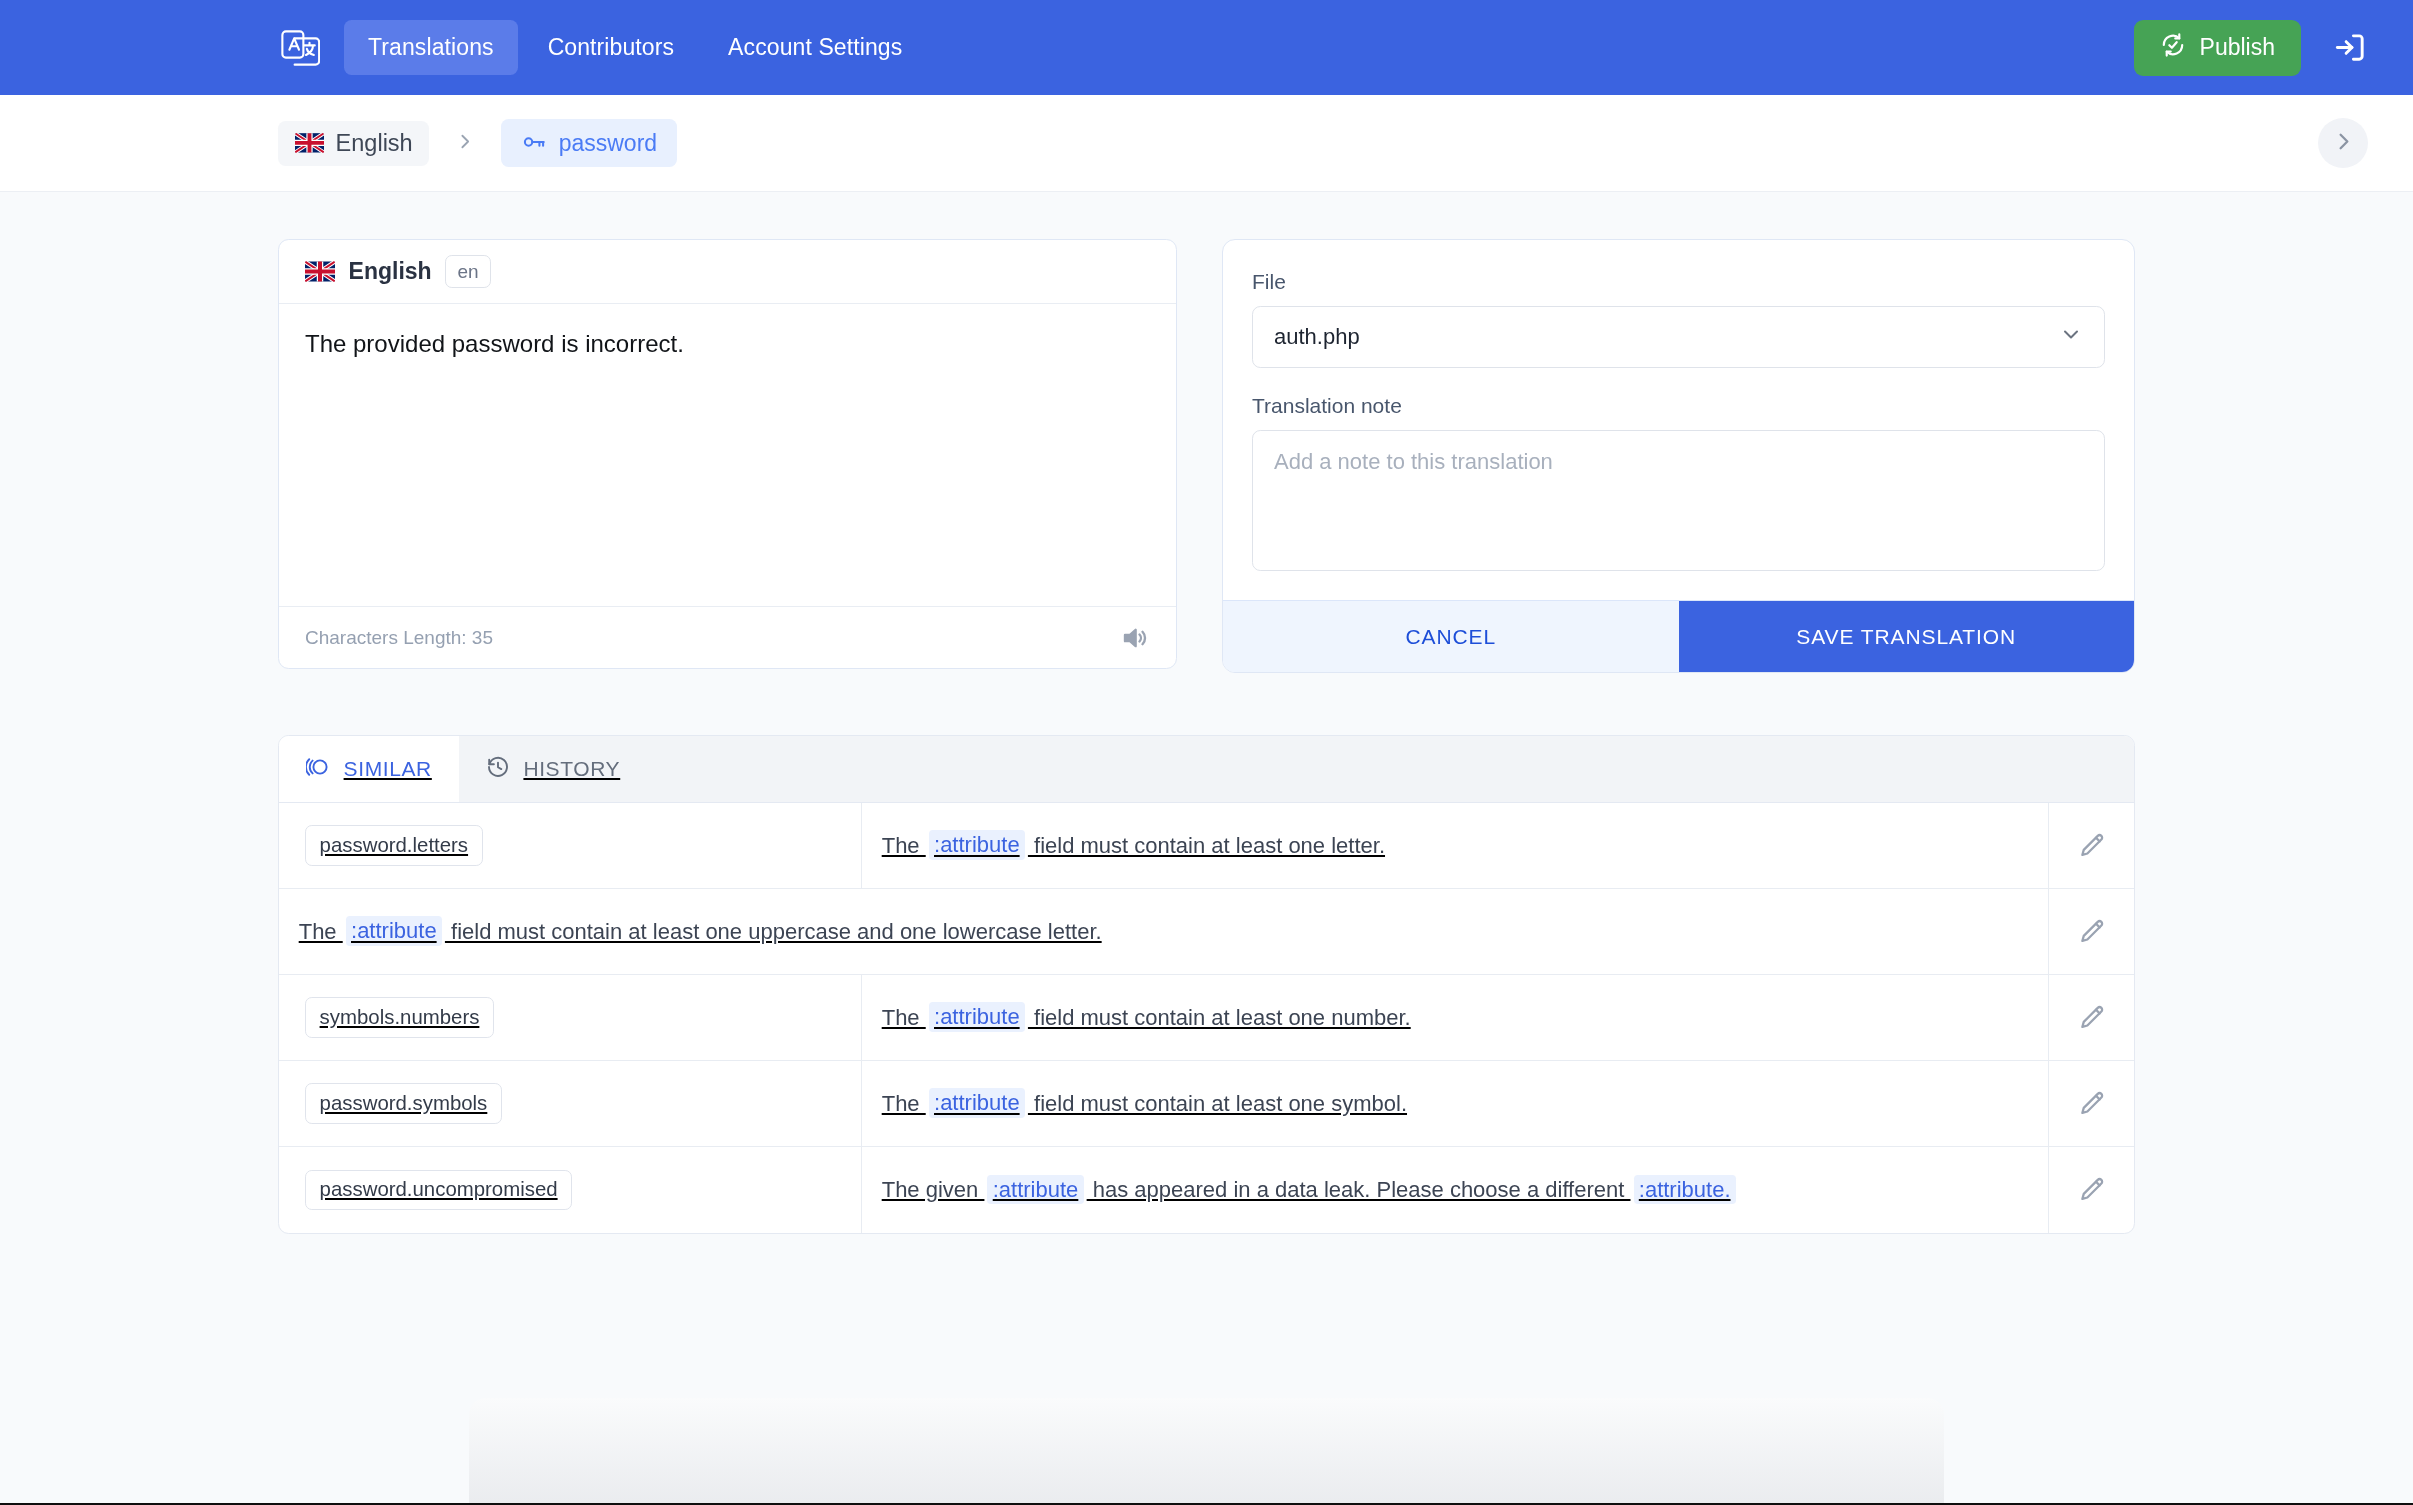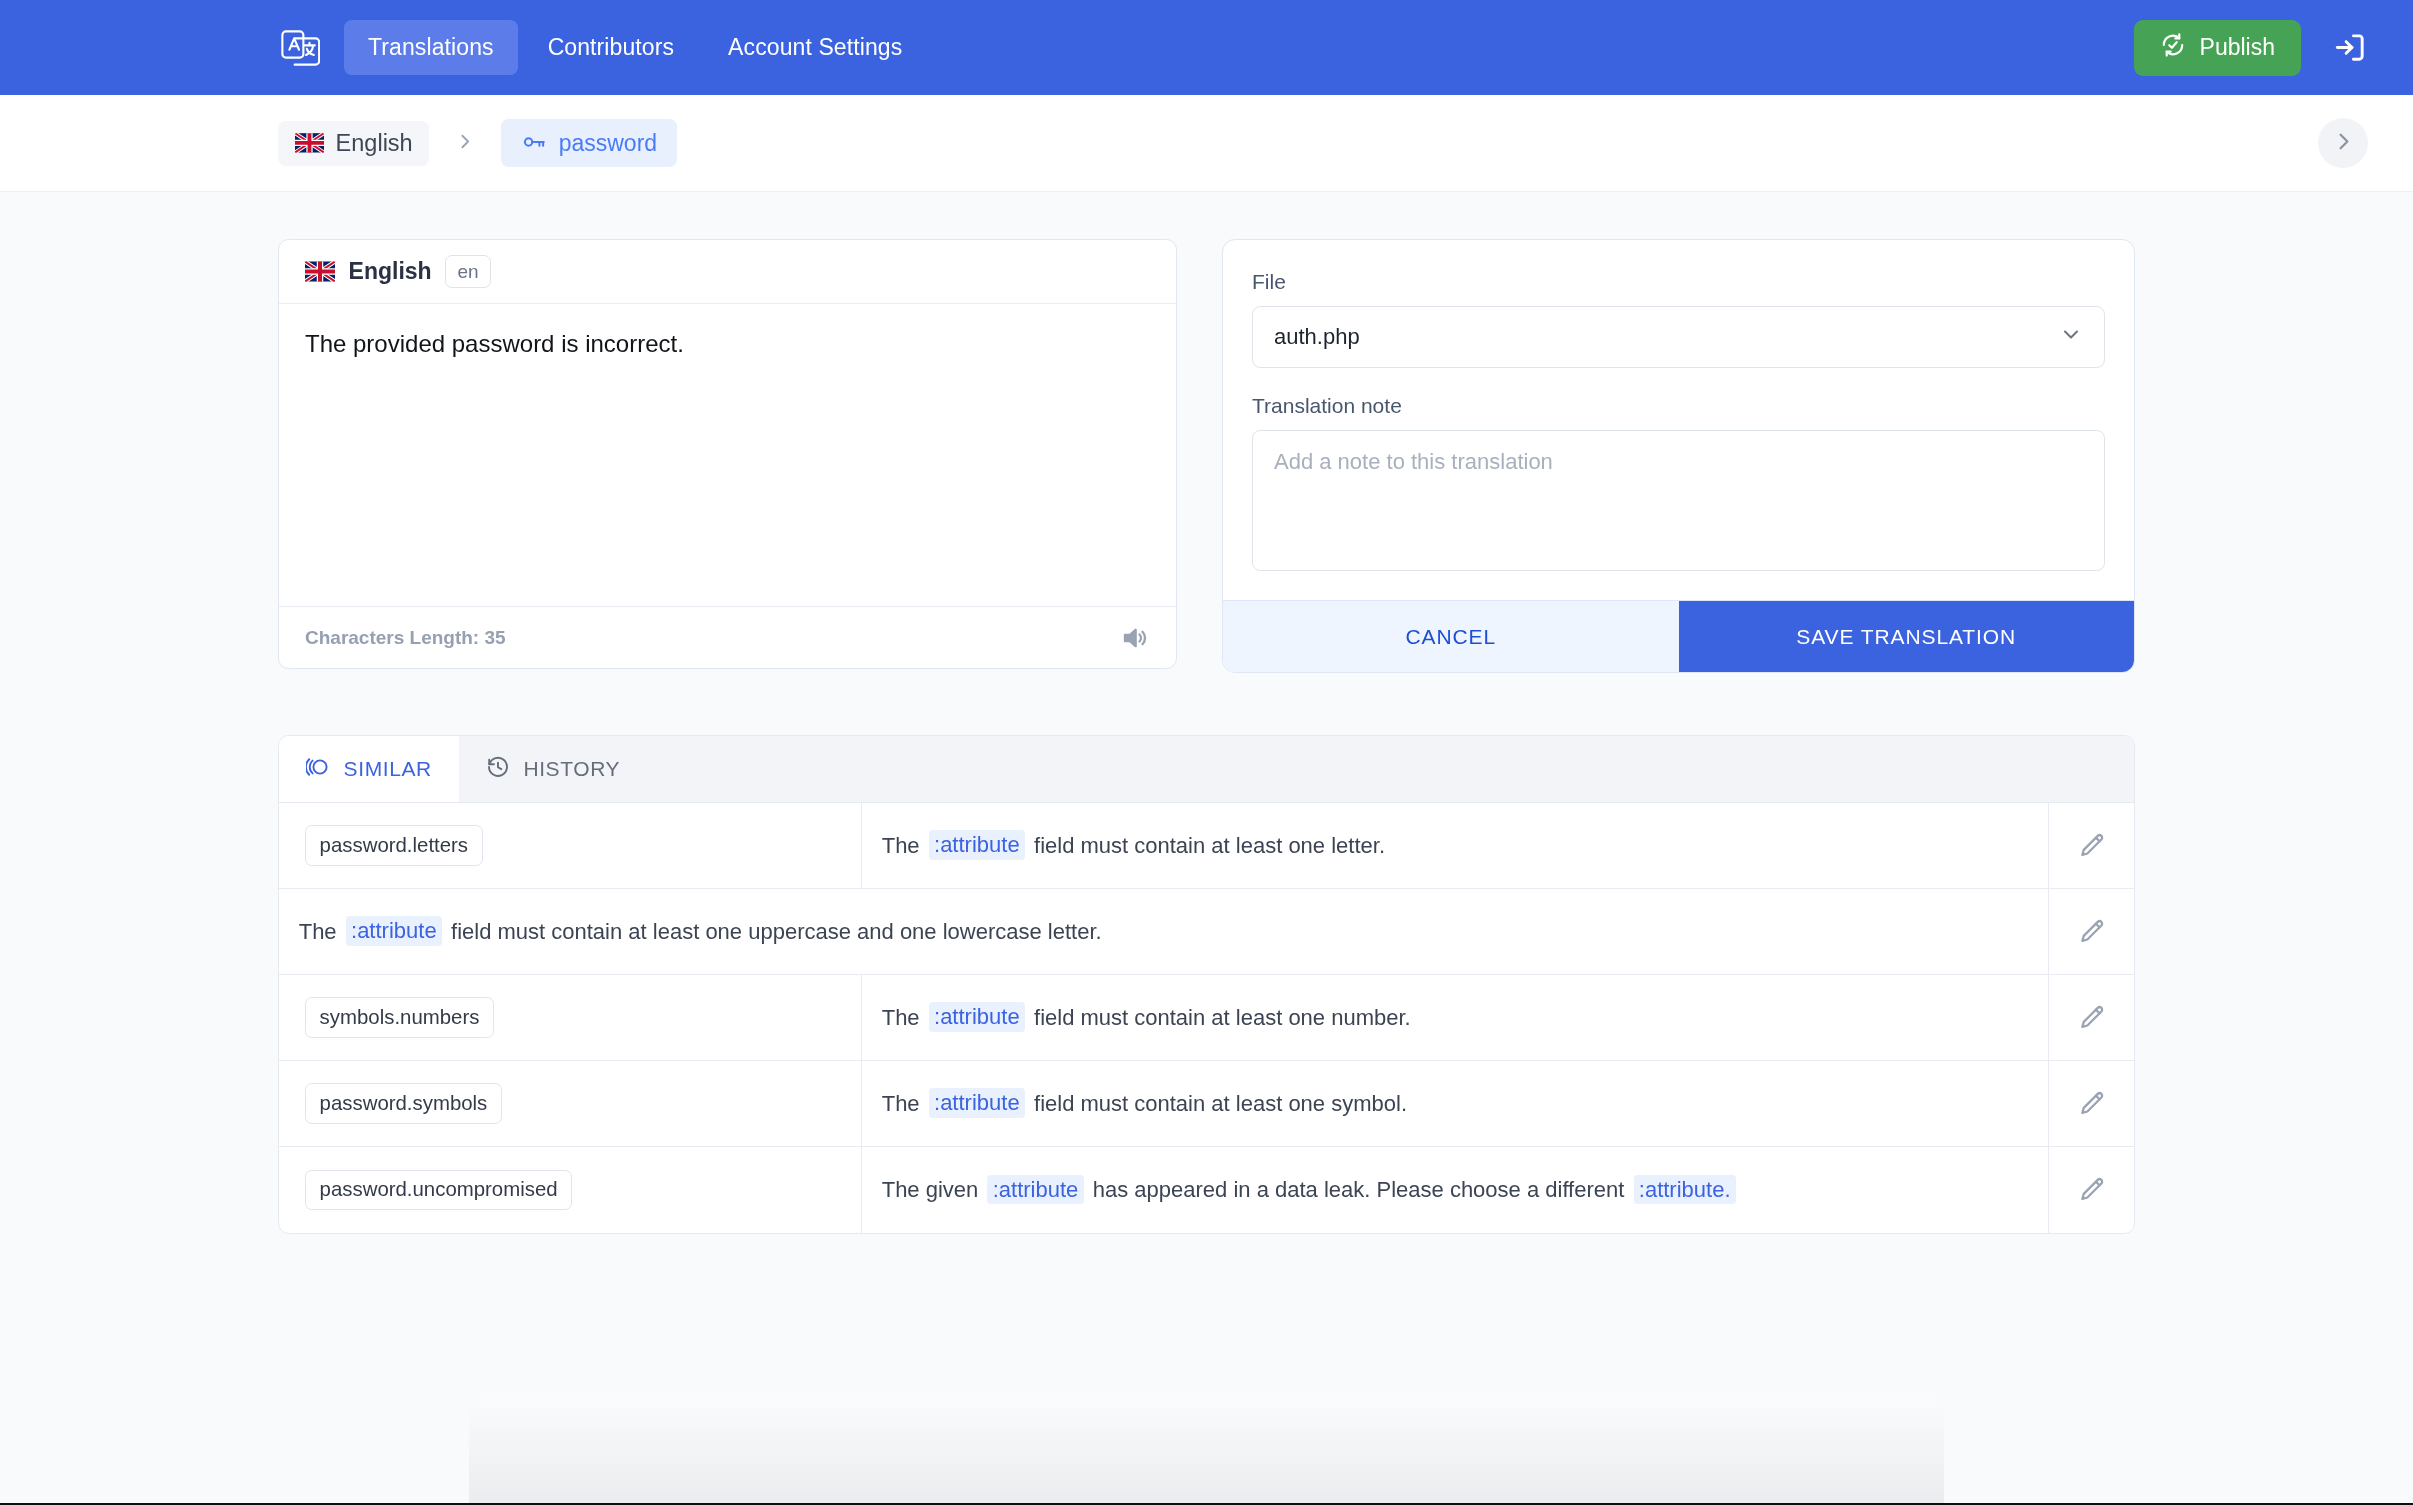--- a/index.html
+++ b/index.html
@@ -117,21 +117,20 @@
     height: 303px;
     padding: 26px;
     font-size: 24px;
     color: #111418;
     border-bottom: 0.8px solid #e9edf3;
   }
   .src-foot {
     height: 61px;
     display: flex; align-items: center; justify-content: space-between;
     padding: 0 26px;
-    font-weight: bold;
   }
   .char-count { font-size: 19px; color: #95a0b1; }
   .speaker-icon { width: 30px; height: 30px; display: block; cursor: pointer; }
 
   
   .form-card {
     flex: 1 1 auto;
     background: #ffffff;
     border: 0.8px solid #dfe7f5;
     border-radius: 13px;
@@ -196,20 +195,21 @@
     cursor: pointer;
   }
 
   
   .panel {
     margin-top: 62px;
     background: #ffffff;
     border: 0.8px solid #e4e9f2;
     border-radius: 10.6px;
     overflow: hidden;
+    text-decoration: underline;
   }
   .tabbar {
     display: flex;
     background: #f2f4f7;
     height: 67px;
     border-bottom: 0.8px solid #e4e9f2;
   }
   .tab {
     display: flex; align-items: center; gap: 13.6px;
     padding: 0 27px;

